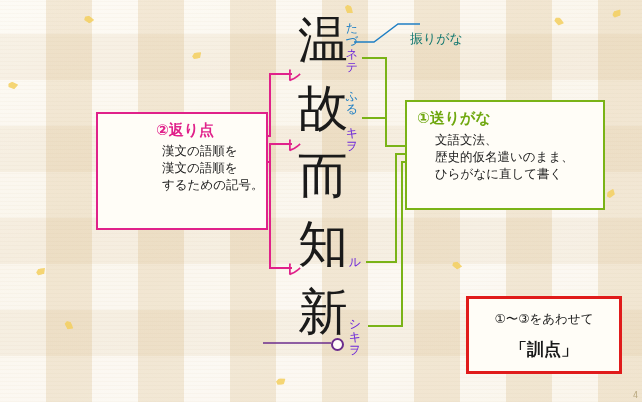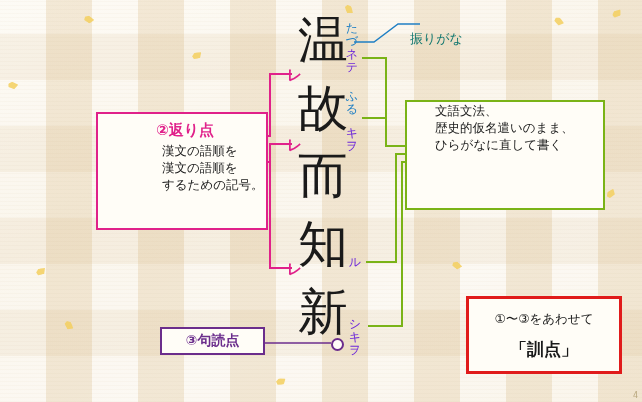--- a/index.html
+++ b/index.html
@@ -203,30 +203,28 @@
   <div class="box" id="box-kaeriten">
     <div class="title">②返り点</div>
     <div class="body">
       <div>漢文の語順を</div>
       <div>漢文の語順を</div>
       <div>するための記号。</div>
     </div>
   </div>
 
   <div class="box" id="box-okurigana">
+    <div class="title">①送りがな</div>
     <div class="body">
       <div>文語文法、</div>
       <div>歴史的仮名遣いのまま、</div>
       <div>ひらがなに直して書く</div>
     </div>
   </div>
 
-  <div class="box" id="box-kutoten">
-    <div class="title">③句読点</div>
-  </div>
 
   <div class="box" id="box-kunten">
     <div class="line1">①〜③をあわせて</div>
     <div class="line2">「訓点」</div>
   </div>
 
   <div class="page-num">4</div>
 </div>
 
 </body></html>

